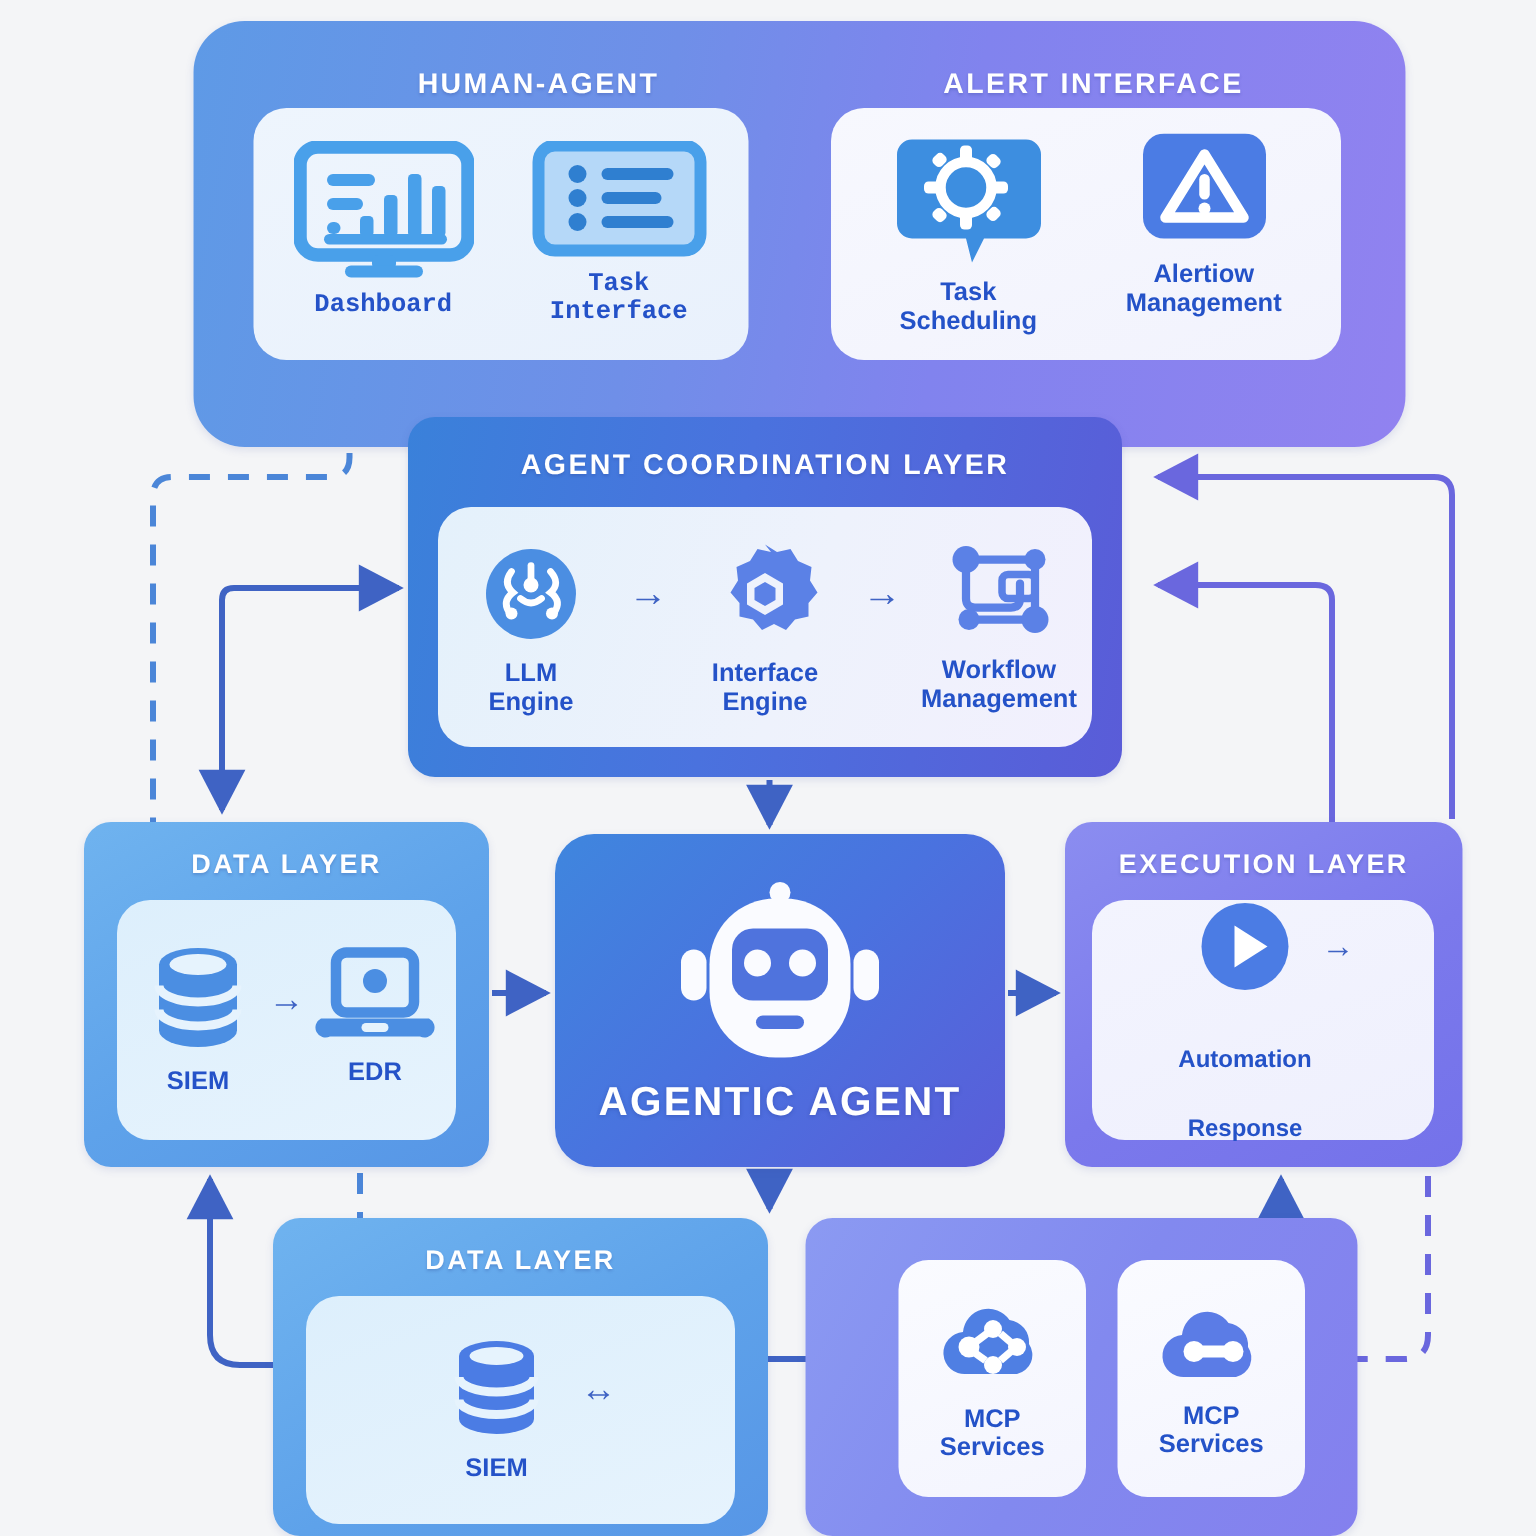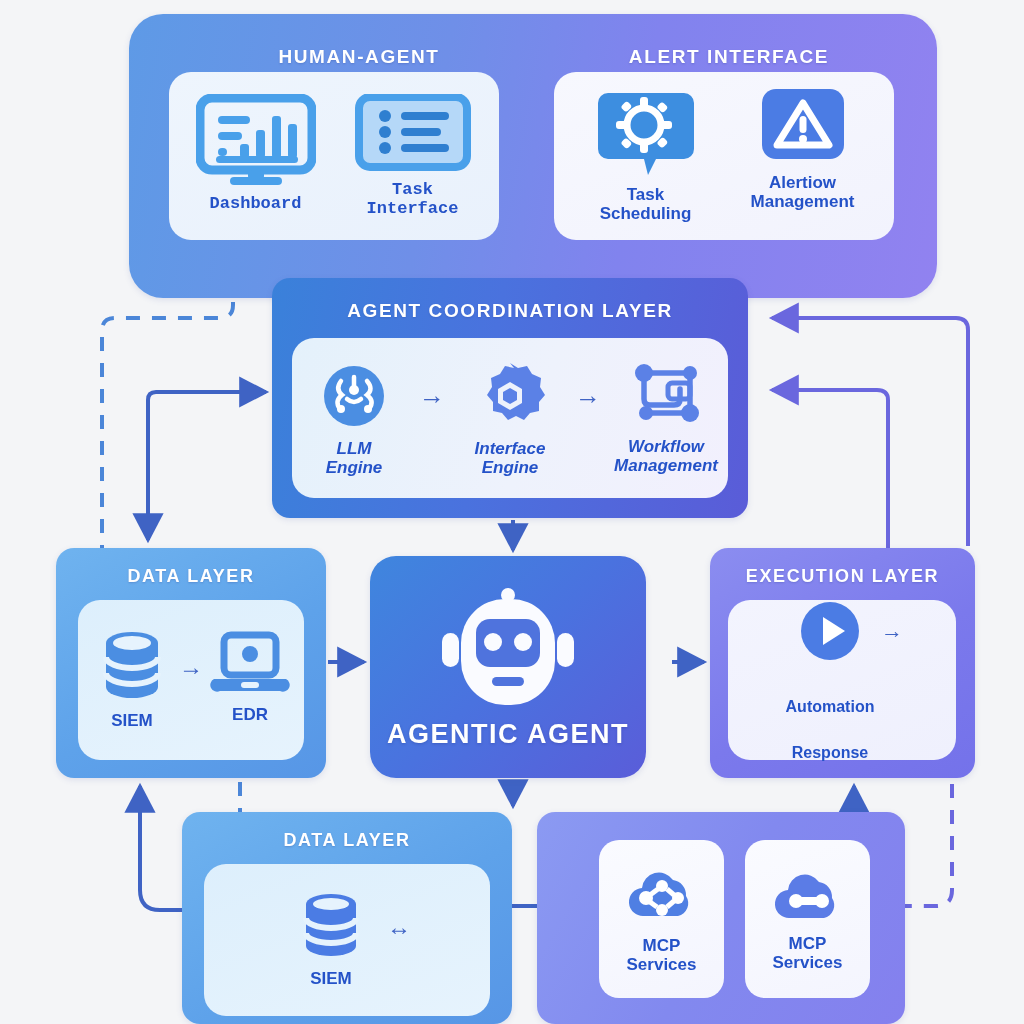--- a/index.html
+++ b/index.html
@@ -78,36 +78,36 @@
   #coord{
     left:272px;top:278px;width:476px;height:240px;
     background:linear-gradient(100deg,#3a81da 0%,#4a72de 45%,#5a5cd8 100%);
   }
   #coord .panel-title{top:22px;font-size:19px;}
   #coord-card{
     left:20px;top:60px;width:436px;height:160px;
     background:linear-gradient(110deg,#e4f1fb 0%,#eef2fc 55%,#f2f0fd 100%);
   }
   .coord-row{display:flex;align-items:flex-start;justify-content:center;gap:6px;width:100%;}
-  .coord-node{width:118px;font-size:17px;color:#2452c8;font-style:italic;}
+  .coord-node{width:118px;font-size:17px;color:#2452c8;}
   .coord-node .lbl{margin-top:6px;}
 
   
   #data-layer-1{
     left:56px;top:548px;width:270px;height:230px;
     background:linear-gradient(150deg,#6fb3ef 0%,#5ea2ea 55%,#5796e6 100%);
   }
   #data-layer-1 .panel-title{top:18px;font-size:18px;}
   #dl1-card{
     left:22px;top:52px;width:226px;height:160px;
     background:linear-gradient(160deg,#ddeffc 0%,#e6f3fd 100%);
   }
 
   #agentic{
-    left:370px;top:556px;width:276px;height:222px;
+    left:370px;top:556px;width:300px;height:222px;
     background:linear-gradient(135deg,#3f86de 0%,#4a72df 50%,#5a5dd9 100%);
     border-radius:26px;
     display:flex;flex-direction:column;align-items:center;justify-content:center;
   }
   #agentic .agent-label{
     color:#ffffff;font-size:27px;font-weight:700;letter-spacing:1.5px;margin-top:6px;
     text-shadow:0 1px 3px rgba(30,50,130,.3);
   }
 
   #exec-layer{

